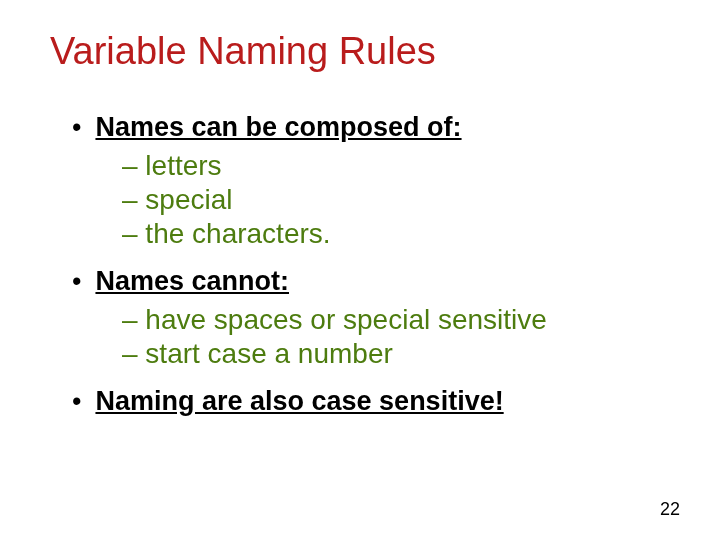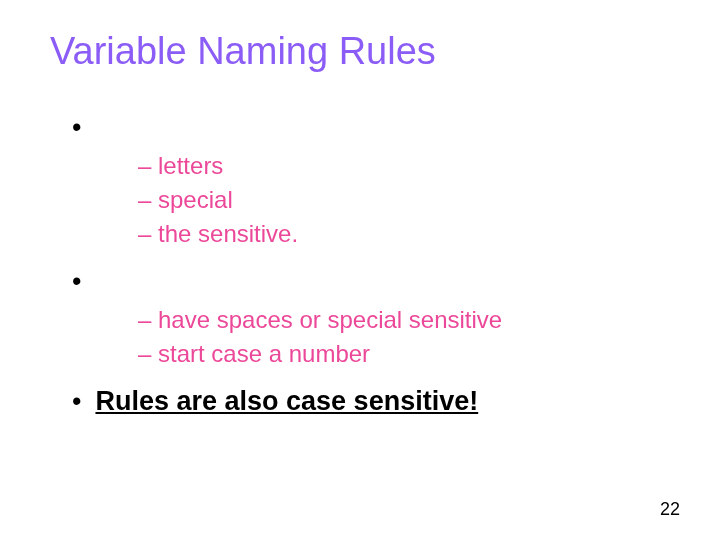--- a/index.html
+++ b/index.html
@@ -9,21 +9,21 @@
       padding: 30px 50px 20px 50px;
       box-sizing: border-box;
       font-family: Arial, Helvetica, sans-serif;
       background: #fff;
       position: relative;
     }
     .title {
       font-size: 38px;
       font-weight: normal;
       margin-bottom: 38px;
-      color: #8b5cf6;
+      color: #b91c1c;
     }
     .bullet-level1 {
       display: flex;
       align-items: flex-start;
       margin-left: 22px;
       margin-bottom: 8px;
     }
     .bullet-dot {
       font-size: 27px;
       line-height: 32px;
@@ -34,67 +34,68 @@
       font-size: 27px;
       line-height: 32px;
       text-decoration: underline;
       color: #000;
     }
     .bullet-level2 {
       margin-left: 72px;
       margin-bottom: 4px;
     }
     .bullet-sub {
-      font-size: 24px;
+      font-size: 28px;
       line-height: 30px;
-      color: #ec4899;
-      margin-left: 16px;
+      color: #4d7c0f;
     }
     .spacer {
       height: 12px;
     }
     .page-num {
       position: absolute;
       bottom: 20px;
       right: 40px;
       font-size: 18px;
       color: #000;
       text-align: right;
     }
   </style>
 </head>
 <body>
 
 <div class="title">Variable Naming Rules</div>
 
 <div class="bullet-level1">
   <span class="bullet-dot">•</span>
+  <b class="bullet-bold">Names can be composed of:</b>
 </div>
 <div class="bullet-level2">
   <span class="bullet-sub">– letters</span>
 </div>
 <div class="bullet-level2">
   <span class="bullet-sub">– special</span>
 </div>
 <div class="bullet-level2">
-  <span class="bullet-sub">– the sensitive.</span>
+  <span class="bullet-sub">– the characters.</span>
 </div>
 
 <div class="spacer"></div>
 
 <div class="bullet-level1">
   <span class="bullet-dot">•</span>
+  <b class="bullet-bold">Names cannot:</b>
 </div>
 <div class="bullet-level2">
   <span class="bullet-sub">– have spaces or special sensitive</span>
 </div>
 <div class="bullet-level2">
   <span class="bullet-sub">– start case a number</span>
 </div>
 
 <div class="spacer"></div>
 
 <div class="bullet-level1">
   <span class="bullet-dot">•</span>
-  <b class="bullet-bold">Rules are also case sensitive!</b>
+  <b class="bullet-bold">Naming are also case sensitive!</b>
 </div>
 
 <div class="page-num">22</div>
 
 </body></html>

